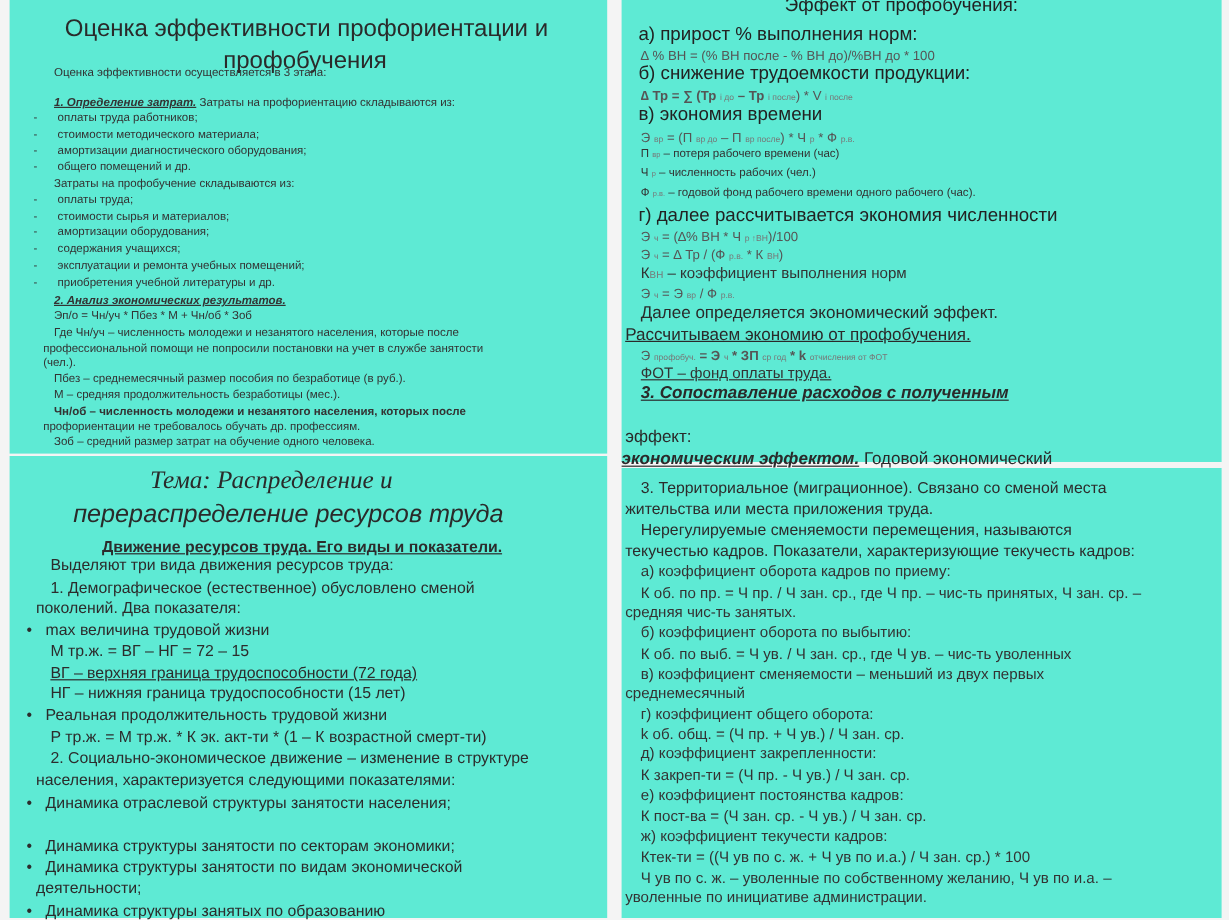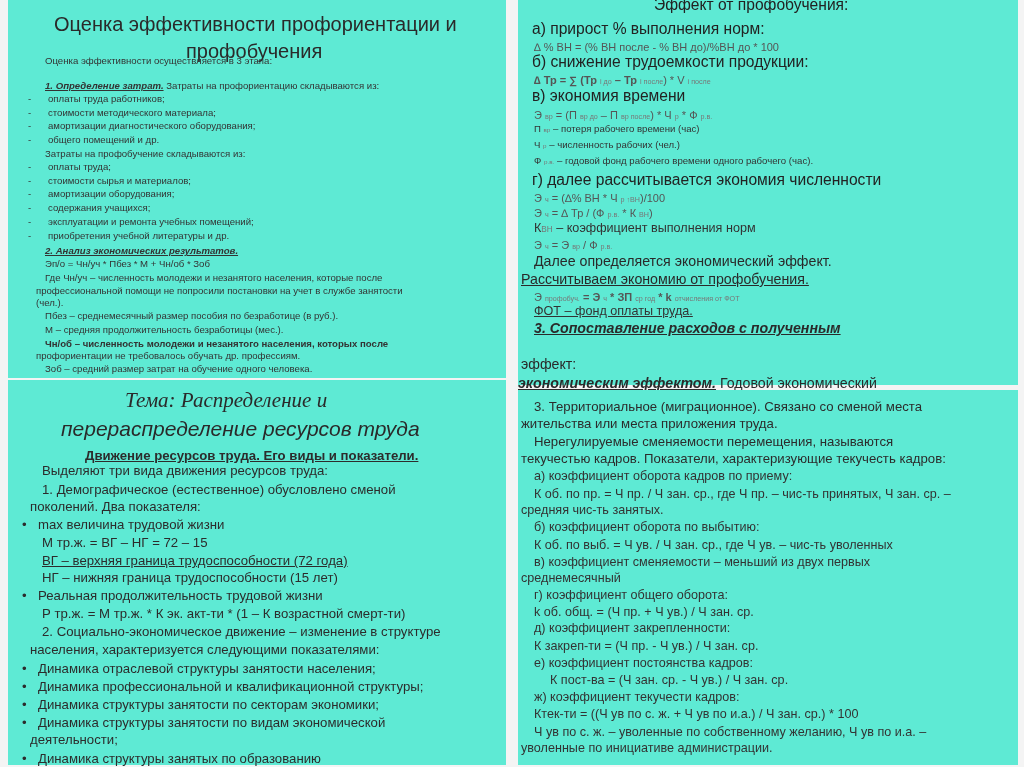--- a/index.html
+++ b/index.html
@@ -72,21 +72,20 @@
     <div class="ln s13" style="left: 22px; top: 120px;">поколений. Два показателя:</div>
     <div class="ln s13" style="left: 14px; top: 138px;"><span class="blt">•</span><span>max величина трудовой жизни</span></div>
     <div class="ln s13" style="left: 34px; top: 156px;">М тр.ж. = ВГ – НГ = 72 – 15</div>
     <div class="ln s13" style="left: 34px; top: 174px; text-decoration: underline;">ВГ – верхняя граница трудоспособности (72 года)</div>
     <div class="ln s13" style="left: 34px; top: 191px;">НГ – нижняя граница трудоспособности (15 лет)</div>
     <div class="ln s13" style="left: 14px; top: 209px;"><span class="blt">•</span><span>Реальная продолжительность трудовой жизни</span></div>
     <div class="ln s13" style="left: 34px; top: 227px;">Р тр.ж. = М тр.ж. * К эк. акт-ти * (1 – К возрастной смерт-ти)</div>
     <div class="ln s13" style="left: 34px; top: 245px;">2. Социально-экономическое движение – изменение в структуре</div>
     <div class="ln s13" style="left: 14px; top: 282px;"><span class="blt">•</span><span>Динамика отраслевой структуры занятости населения;</span></div>
     <div class="ln s13" style="left: 22px; top: 263px;">населения, характеризуется следующими показателями:</div>
-    <div class="ln s13" style="left: 14px; top: 300px;"><span class="blt">•</span><span>Динамика профессиональной и квалификационной структуры;</span></div>
     <div class="ln s13" style="left: 14px; top: 318px;"><span class="blt">•</span><span>Динамика структуры занятости по секторам экономики;</span></div>
     <div class="ln s13" style="left: 14px; top: 336px;"><span class="blt">•</span><span>Динамика структуры занятости по видам экономической</span></div>
     <div class="ln s13" style="left: 22px; top: 353px;">деятельности;</div>
     <div class="ln s13" style="left: 14px; top: 372px;"><span class="blt">•</span><span>Динамика структуры занятых по образованию</span></div>
   </div>
 
 <div class="panel" id="p3">
   <div class="ln s15" style="left:136px;top:-3px;">Эффект от профобучения:</div>
   <div class="ln s15" style="left:14px;top:21px;">а) прирост % выполнения норм:</div>
   <div class="ln f8" style="left:16px;top:42px;">∆ % ВН = (% ВН после - % ВН до)/%ВН до * 100</div>
@@ -141,18 +140,18 @@
     <div class="ln s12" style="left: 3px; top: 114px;">средняя чис-ть занятых.</div>
     <div class="ln s12" style="left: 16px; top: 131px;">б) коэффициент оборота по выбытию:</div>
     <div class="ln s12" style="left: 16px; top: 149px;">К об. по выб. = Ч ув. / Ч зан. ср., где Ч ув. – чис-ть уволенных</div>
     <div class="ln s12" style="left: 16px; top: 166px;">в) коэффициент сменяемости – меньший из двух первых</div>
     <div class="ln s12" style="left: 3px; top: 182px;">среднемесячный</div>
     <div class="ln s12" style="left: 16px; top: 199px;">г) коэффициент общего оборота:</div>
     <div class="ln s12" style="left: 16px; top: 216px;">k об. общ. = (Ч пр. + Ч ув.) / Ч зан. ср.</div>
     <div class="ln s12" style="left: 16px; top: 232px;">д) коэффициент закрепленности:</div>
     <div class="ln s12" style="left: 16px; top: 250px;">К закреп-ти = (Ч пр. - Ч ув.) / Ч зан. ср.</div>
     <div class="ln s12" style="left: 16px; top: 267px;">е) коэффициент постоянства кадров:</div>
-    <div class="ln s12" style="left: 16px; top: 284px; margin-left: 16px;">К пост-ва = (Ч зан. ср. - Ч ув.) / Ч зан. ср.</div>
+    <div class="ln s12" style="left: 16px; top: 284px;">К пост-ва = (Ч зан. ср. - Ч ув.) / Ч зан. ср.</div>
     <div class="ln s12" style="left: 16px; top: 301px;">ж) коэффициент текучести кадров:</div>
     <div class="ln s12" style="left: 16px; top: 318px;">Ктек-ти = ((Ч ув по с. ж. + Ч ув по и.а.) / Ч зан. ср.) * 100</div>
     <div class="ln s12" style="left: 16px; top: 336px;">Ч ув по с. ж. – уволенные по собственному желанию, Ч ув по и.а. –</div>
     <div class="ln s12" style="left: 3px; top: 352px;">уволенные по инициативе администрации.</div>
   </div>
 
 </body></html>

